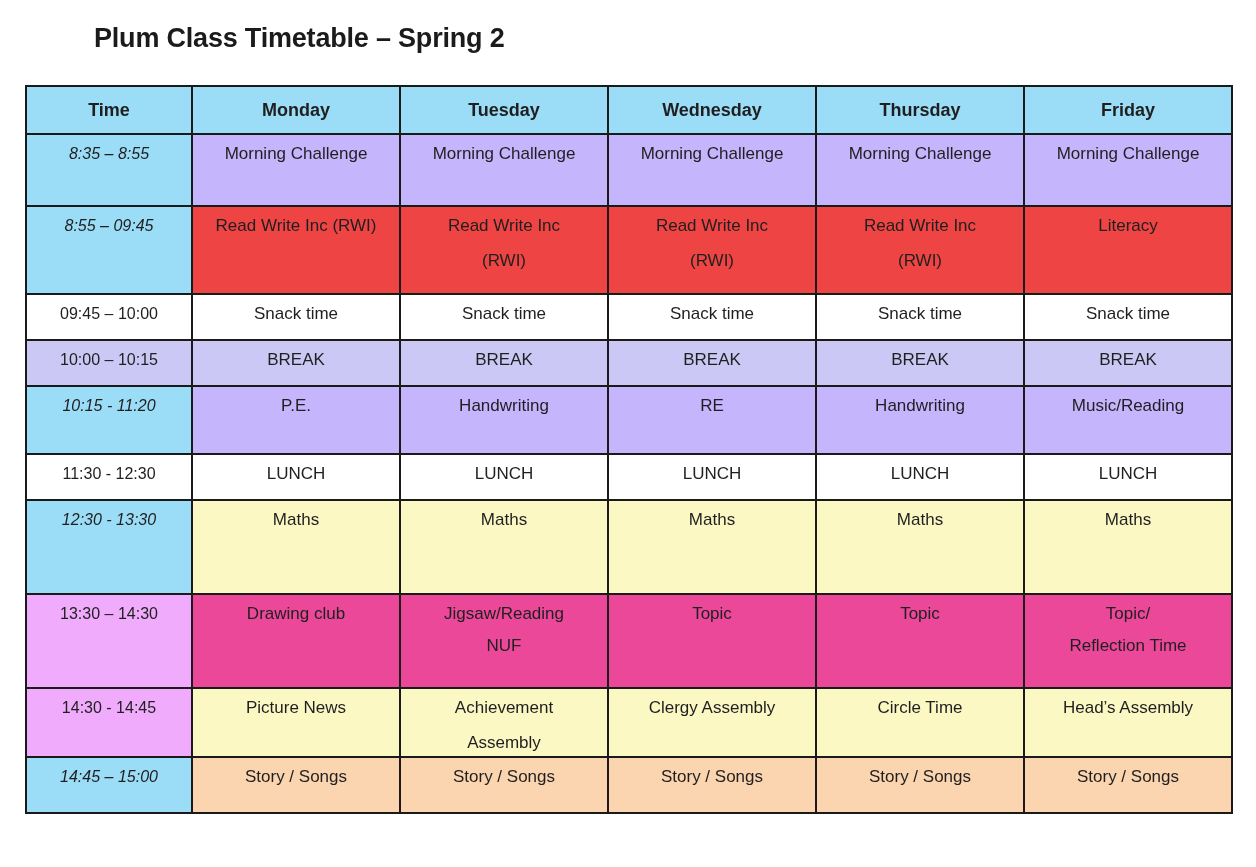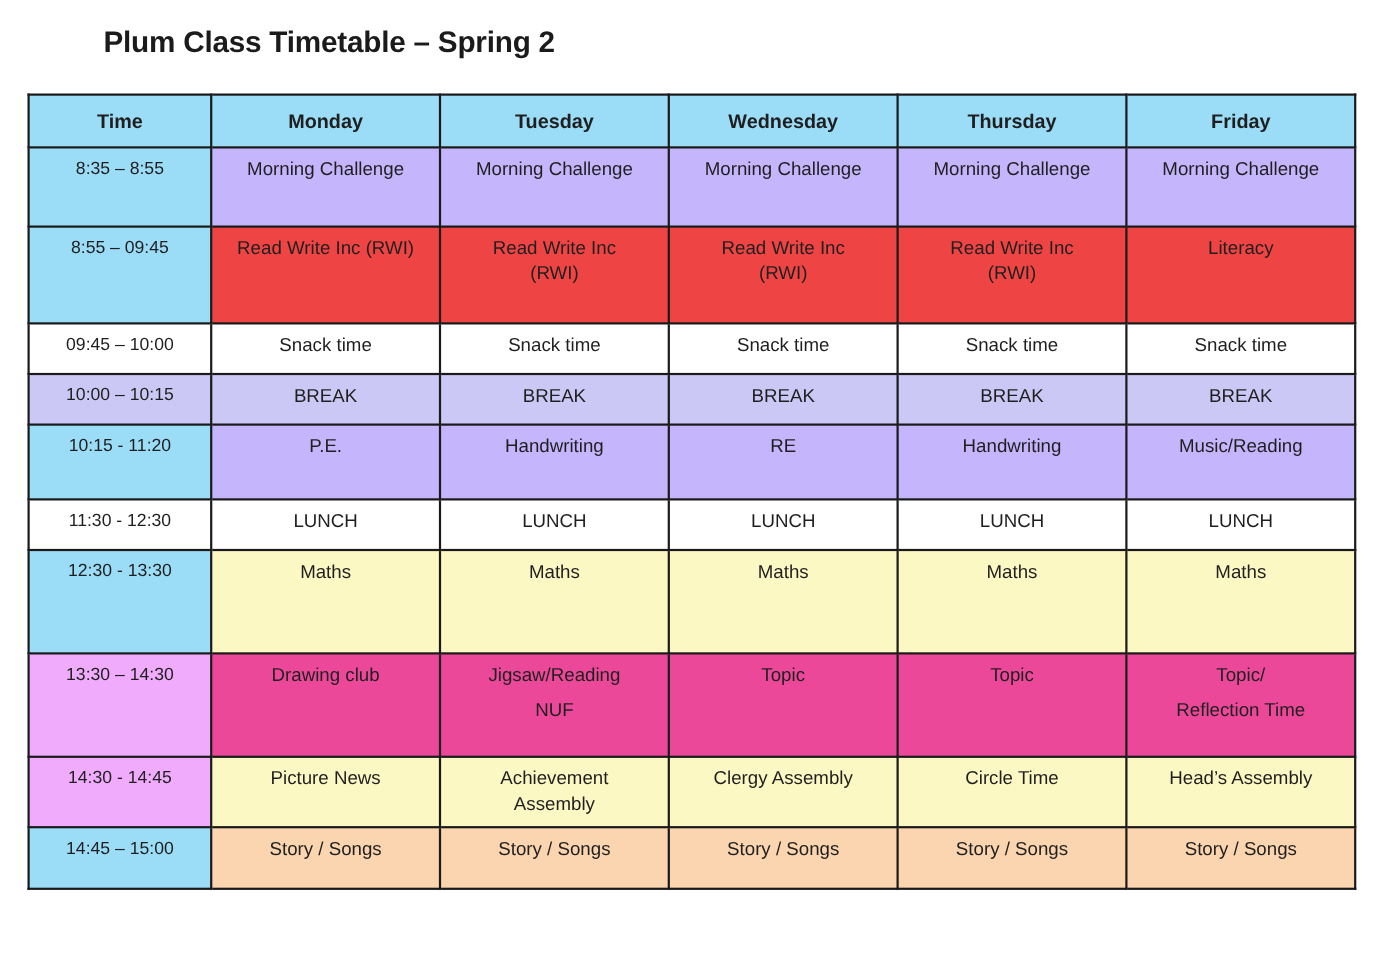--- a/index.html
+++ b/index.html
@@ -62,21 +62,21 @@
     background: #9BDCF7;
   }
   .cell-inner {
     padding: 9px 7px 4px 7px;
     display: block;
   }
   .cell-inner .ln {
     display: block;
   }
   .cell-inner .ln + .ln {
-    margin-top: 3px;
+    margin-top: 15px;
   }
   .cell-inner.wide-lines .ln + .ln {
     margin-top: 12px;
   }
   td.time-cell .cell-inner {
     padding-top: 10px;
     font-size: 16px;
   }
   
   tr.r0 td { height: 70px; }
@@ -84,21 +84,21 @@
   tr.r2 td { height: 44px; }
   tr.r3 td { height: 44px; }
   tr.r4 td { height: 66px; }
   tr.r5 td { height: 44px; }
   tr.r6 td { height: 92px; }
   tr.r7 td { height: 92px; }
   tr.r8 td { height: 62px; }
   tr.r9 td { height: 54px; }
 
   
-  .bg-blue      { background: #9BDCF7; }
+  .bg-blue      { background: #9BDCF7; font-style: italic; }
   .bg-blue-dark { background: #f0abfc; }
   .bg-white     { background: #FFFFFF; }
   .bg-green     { background: #c4b5fd; }
   .bg-salmon    { background: #ef4444; }
   .bg-lavender  { background: #CCC8F5; }
   .bg-yellow    { background: #FCF8C4; }
   .bg-rose      { background: #ec4899; }
   .bg-peach     { background: #FBD5AF; }
 </style>
 </head>

